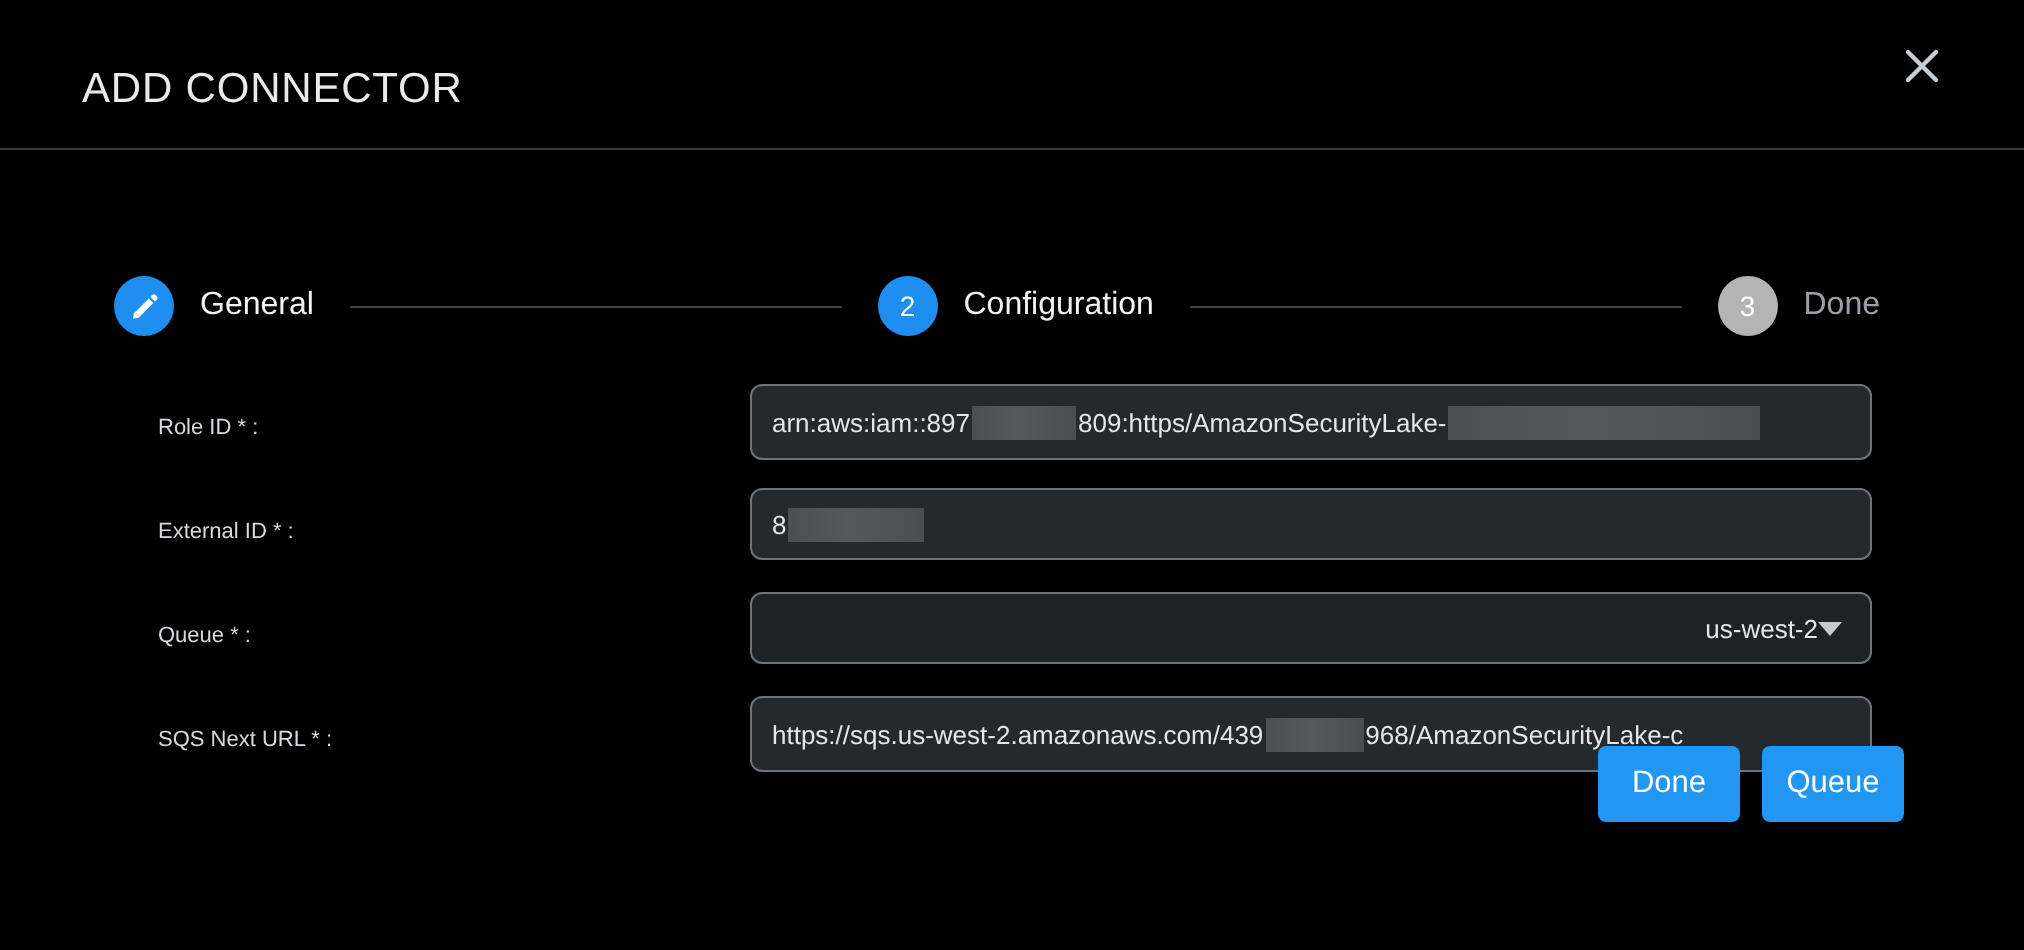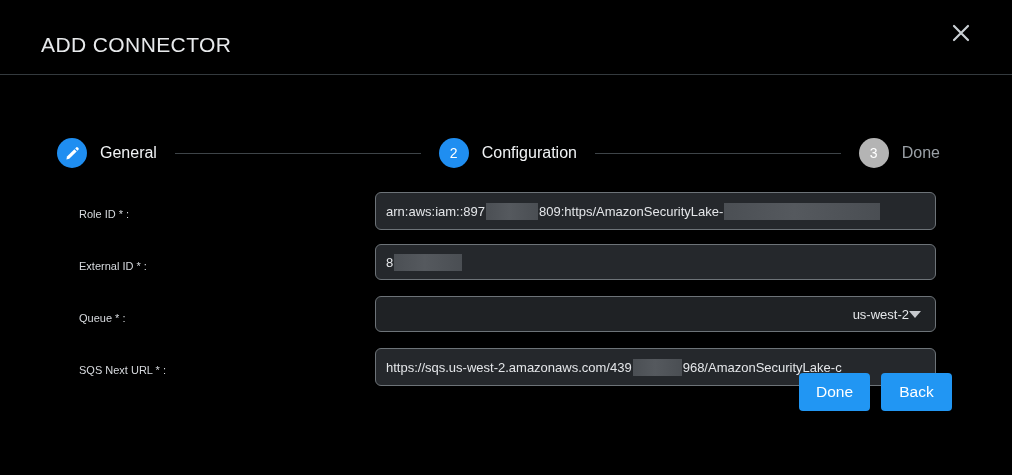--- a/index.html
+++ b/index.html
@@ -275,16 +275,16 @@
           <span class="redact r-w4"></span>
           <span>968/AmazonSecurityLake-c</span>
         </div>
       </div>
     </div>
 
   </div>
 
   <div class="actions">
     <button class="btn btn-back">Done</button>
-    <button class="btn btn-next">Back</button>
+    <button class="btn btn-next">Queue</button>
   </div>
 
 </div>
 
 </body></html>

